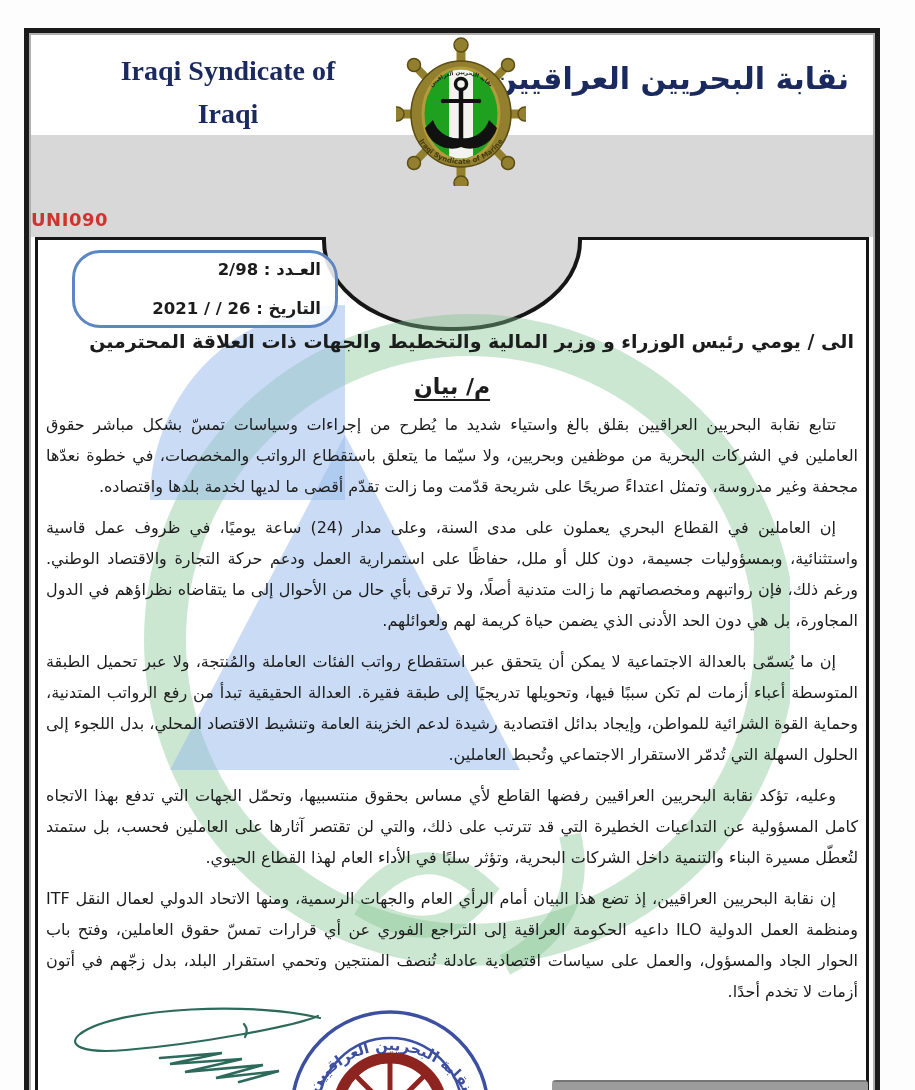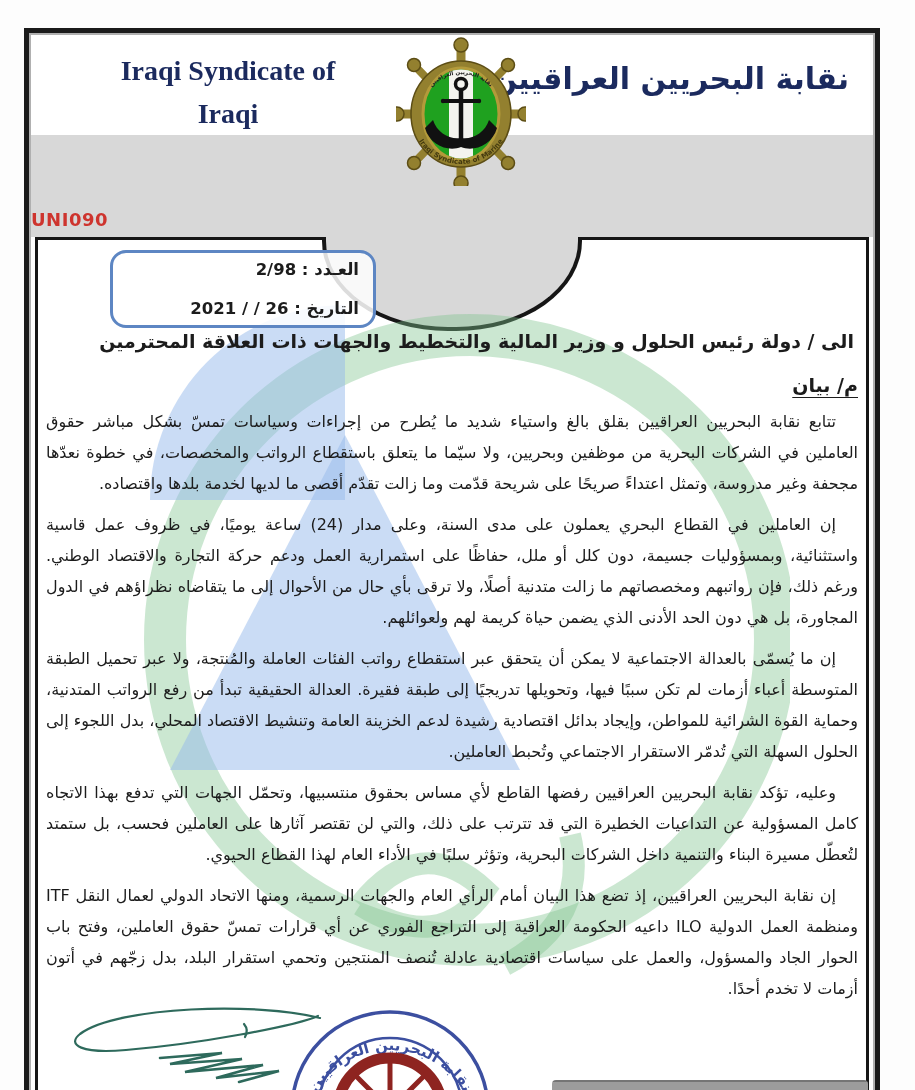--- a/index.html
+++ b/index.html
@@ -15,27 +15,27 @@
   .gray-band{position:absolute;left:2px;right:2px;top:102px;height:102px;background:#d8d8d8;}
   .uni-code{position:absolute;left:0;right:0;top:74px;
             font-size:18px;font-weight:bold;letter-spacing:.5px;}
   .content-box{position:absolute;left:6px;right:6px;top:204px;bottom:-4px;
                border:3px solid #161616;border-bottom:none;background:#ffffff;}
   .notch{position:absolute;top:-3px;left:50%;transform:translateX(-50%);
          width:252px;height:90px;background:#d8d8d8;border:4px solid #161616;border-top:none;
          border-radius:0 0 126px 126px / 0 0 90px 90px;}
   .logo{position:absolute;left:396px;top:36px;width:130px;height:150px;z-index:5;}
   .ref-box{position:absolute;left:72px;top:250px;width:232px;height:58px;z-index:4;
-           border:3px solid #5d86c3;border-radius:16px;background:rgba(255,255,255,.85);
+           border:3px solid #5d86c3;border-radius:28px;background:rgba(255,255,255,.85);
            padding:7px 14px;font-size:16.5px;font-weight:bold;display:flex;
-           flex-direction:column;justify-content:space-between;margin-left:38px;}
+           flex-direction:column;justify-content:space-between;}
   .watermark{position:absolute;left:110px;top:265px;z-index:2;}
   .text-area{position:absolute;left:46px;top:330px;width:812px;z-index:3;}
   .addressee{font-size:19px;font-weight:bold;text-align:right;padding-right:4px;}
-  .subject{margin-top:22px;text-align:right;font-size:19px;font-weight:bold;
+  .subject{margin-top:22px;text-align:center;font-size:22px;font-weight:bold;
            text-decoration:underline;text-underline-offset:5px;}
   .text-area p{margin:10px 0 0 0;font-size:16px;font-weight:normal;line-height:31px;
                text-align:justify;text-indent:22px;}
   .signature{position:absolute;left:48px;top:1002px;z-index:4;}
   .stamp{position:absolute;left:286px;top:1006px;z-index:5;}
   .footer-bar{position:absolute;left:552px;top:1080px;width:316px;height:10px;z-index:6;
               background:linear-gradient(#757575 0 2px,#9c9c9c 2px);border-radius:4px 4px 0 0;}
 </style>
 </head>
 <body>
@@ -108,21 +108,21 @@
 
   <svg class="watermark" width="680" height="760" viewBox="0 0 680 760">
     <circle cx="360" cy="375" r="305" fill="none" stroke="rgba(125,195,140,0.40)" stroke-width="42"></circle>
     <path d="M 235,40 A 195,195 0 0 0 40,235 L 235,235 Z" fill="rgba(150,185,235,0.50)"></path>
     <path d="M 235,170 L 60,505 L 410,505 Z" fill="rgba(150,185,235,0.50)"></path>
     <path d="M 250,640 q 60,-75 125,-15 q -45,65 -125,15" fill="none" stroke="rgba(125,195,140,0.40)" stroke-width="22"></path>
     <path d="M 395,700 q 85,-45 65,-130" fill="none" stroke="rgba(125,195,140,0.40)" stroke-width="22"></path>
   </svg>
 
   <div class="text-area" dir="rtl">
-    <div class="addressee">الى / دولة رئيس الحلول و وزير المالية والتخطيط والجهات ذات العلاقة المحترمين</div>
+    <div class="addressee">الى / يومي رئيس الوزراء و وزير المالية والتخطيط والجهات ذات العلاقة المحترمين</div>
     <div class="subject">م/ بيان</div>
     <p>تتابع نقابة البحريين العراقيين بقلق بالغ واستياء شديد ما يُطرح من إجراءات وسياسات تمسّ بشكل مباشر حقوق العاملين في الشركات البحرية من موظفين وبحريين، ولا سيّما ما يتعلق باستقطاع الرواتب والمخصصات، في خطوة نعدّها مجحفة وغير مدروسة، وتمثل اعتداءً صريحًا على شريحة قدّمت وما زالت تقدّم أقصى ما لديها لخدمة بلدها واقتصاده.</p>
     <p>إن العاملين في القطاع البحري يعملون على مدى السنة، وعلى مدار (24) ساعة يوميًا، في ظروف عمل قاسية واستثنائية، وبمسؤوليات جسيمة، دون كلل أو ملل، حفاظًا على استمرارية العمل ودعم حركة التجارة والاقتصاد الوطني. ورغم ذلك، فإن رواتبهم ومخصصاتهم ما زالت متدنية أصلًا، ولا ترقى بأي حال من الأحوال إلى ما يتقاضاه نظراؤهم في الدول المجاورة، بل هي دون الحد الأدنى الذي يضمن حياة كريمة لهم ولعوائلهم.</p>
     <p>إن ما يُسمّى بالعدالة الاجتماعية لا يمكن أن يتحقق عبر استقطاع رواتب الفئات العاملة والمُنتجة، ولا عبر تحميل الطبقة المتوسطة أعباء أزمات لم تكن سببًا فيها، وتحويلها تدريجيًا إلى طبقة فقيرة. العدالة الحقيقية تبدأ من رفع الرواتب المتدنية، وحماية القوة الشرائية للمواطن، وإيجاد بدائل اقتصادية رشيدة لدعم الخزينة العامة وتنشيط الاقتصاد المحلي، بدل اللجوء إلى الحلول السهلة التي تُدمّر الاستقرار الاجتماعي وتُحبط العاملين.</p>
     <p>وعليه، تؤكد نقابة البحريين العراقيين رفضها القاطع لأي مساس بحقوق منتسبيها، وتحمّل الجهات التي تدفع بهذا الاتجاه كامل المسؤولية عن التداعيات الخطيرة التي قد تترتب على ذلك، والتي لن تقتصر آثارها على العاملين فحسب، بل ستمتد لتُعطّل مسيرة البناء والتنمية داخل الشركات البحرية، وتؤثر سلبًا في الأداء العام لهذا القطاع الحيوي.</p>
     <p>إن نقابة البحريين العراقيين، إذ تضع هذا البيان أمام الرأي العام والجهات الرسمية، ومنها الاتحاد الدولي لعمال النقل ITF ومنظمة العمل الدولية ILO داعيه الحكومة العراقية إلى التراجع الفوري عن أي قرارات تمسّ حقوق العاملين، وفتح باب الحوار الجاد والمسؤول، والعمل على سياسات اقتصادية عادلة تُنصف المنتجين وتحمي استقرار البلد، بدل زجّهم في أتون أزمات لا تخدم أحدًا.</p>
 
   </div>
 
   <svg class="signature" width="290" height="88" viewBox="0 0 290 88">

